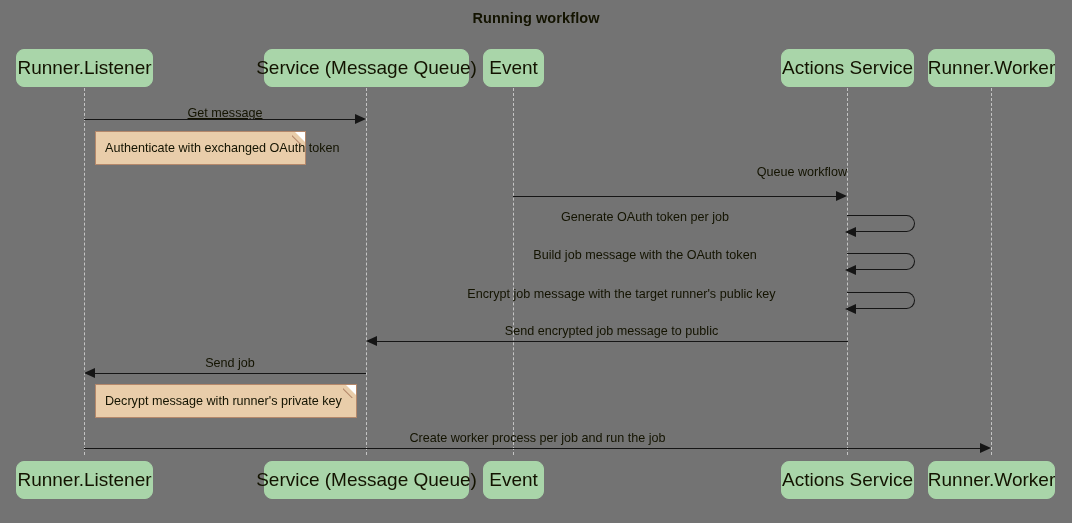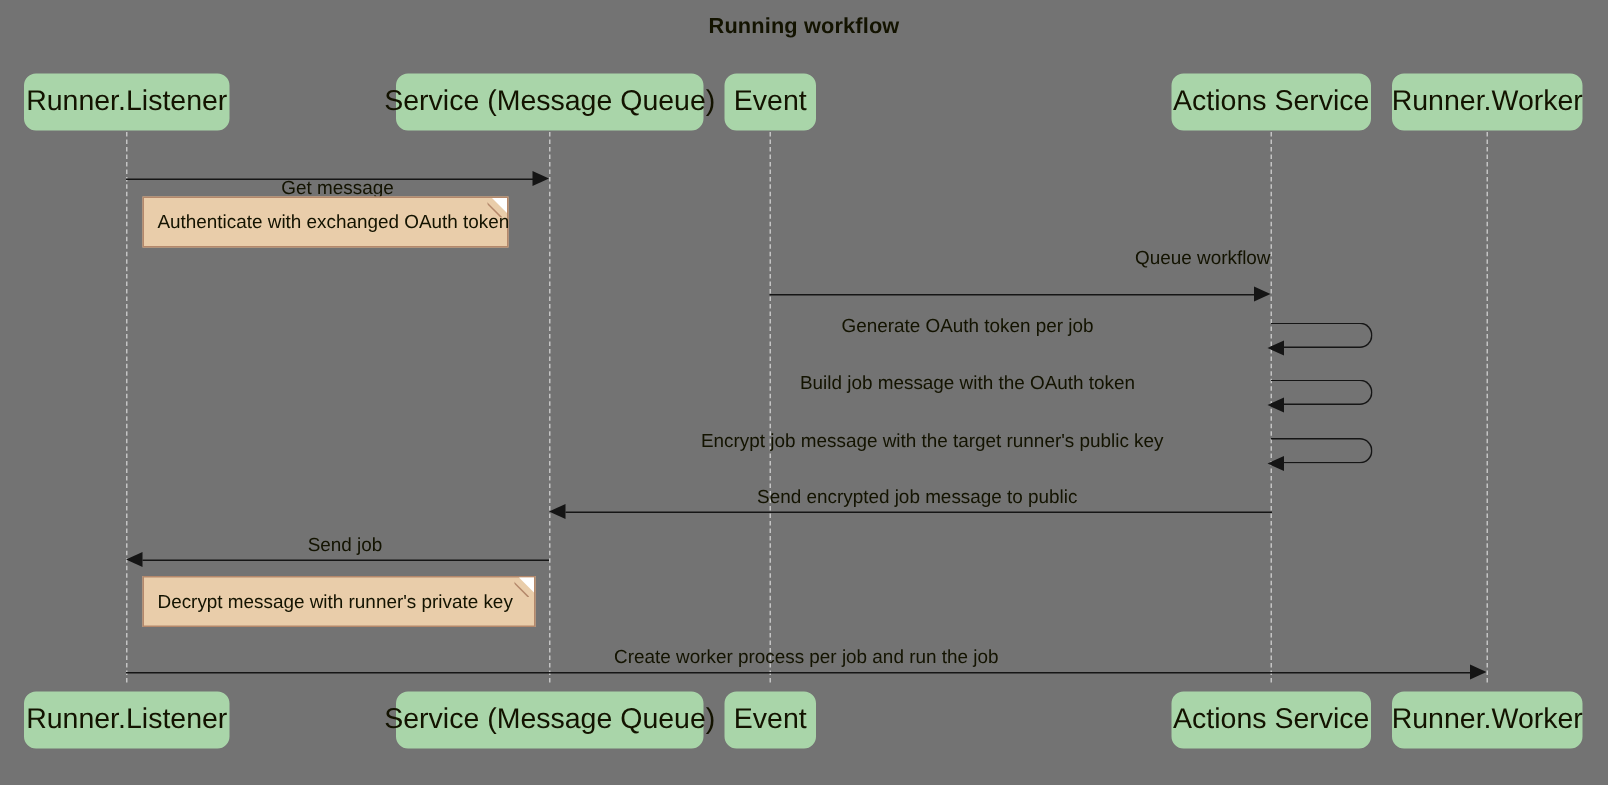--- a/index.html
+++ b/index.html
@@ -161,25 +161,25 @@
   <div class="actor-box" style="left:483px; top:49px; width:61px;">
     <span>Event</span>
   </div>
   <div class="actor-box" style="left:781px; top:49px; width:133px;">
     <span>Actions Service</span>
   </div>
   <div class="actor-box" style="left:928px; top:49px; width:127px;">
     <span>Runner.Worker</span>
   </div>
 
-  <div class="msg-label" style="left:84px; top:118px; width:282px;">Get message</div>
+  <div class="msg-label" style="left:84px; top:106px; width:282px;text-decoration:underline;">Get message</div>
   <div class="msg" style="left:84px; top:119px; width:272px;"></div>
   <div class="arrow-head right" style="left:355px; top:114px;"></div>
 
-  <div class="note" style="left:95px; top:131px; width:244px; height:34px;">
+  <div class="note" style="left:95px; top:131px; width:211px; height:34px;">
     <span>Authenticate with exchanged OAuth token</span>
     <span class="note-fold"></span>
     <span class="note-fold-edge"></span>
   </div>
 
   <div class="msg-label" style="left:513px; top:165px; width:334px;text-align:right;">Queue workflow</div>
   <div class="msg" style="left:513px; top:196px; width:324px;"></div>
   <div class="arrow-head right" style="left:836px; top:191px;"></div>
 
   <div class="msg-label right-align" style="left:447px; top:210px; width:396px;">Generate OAuth token per job</div>

